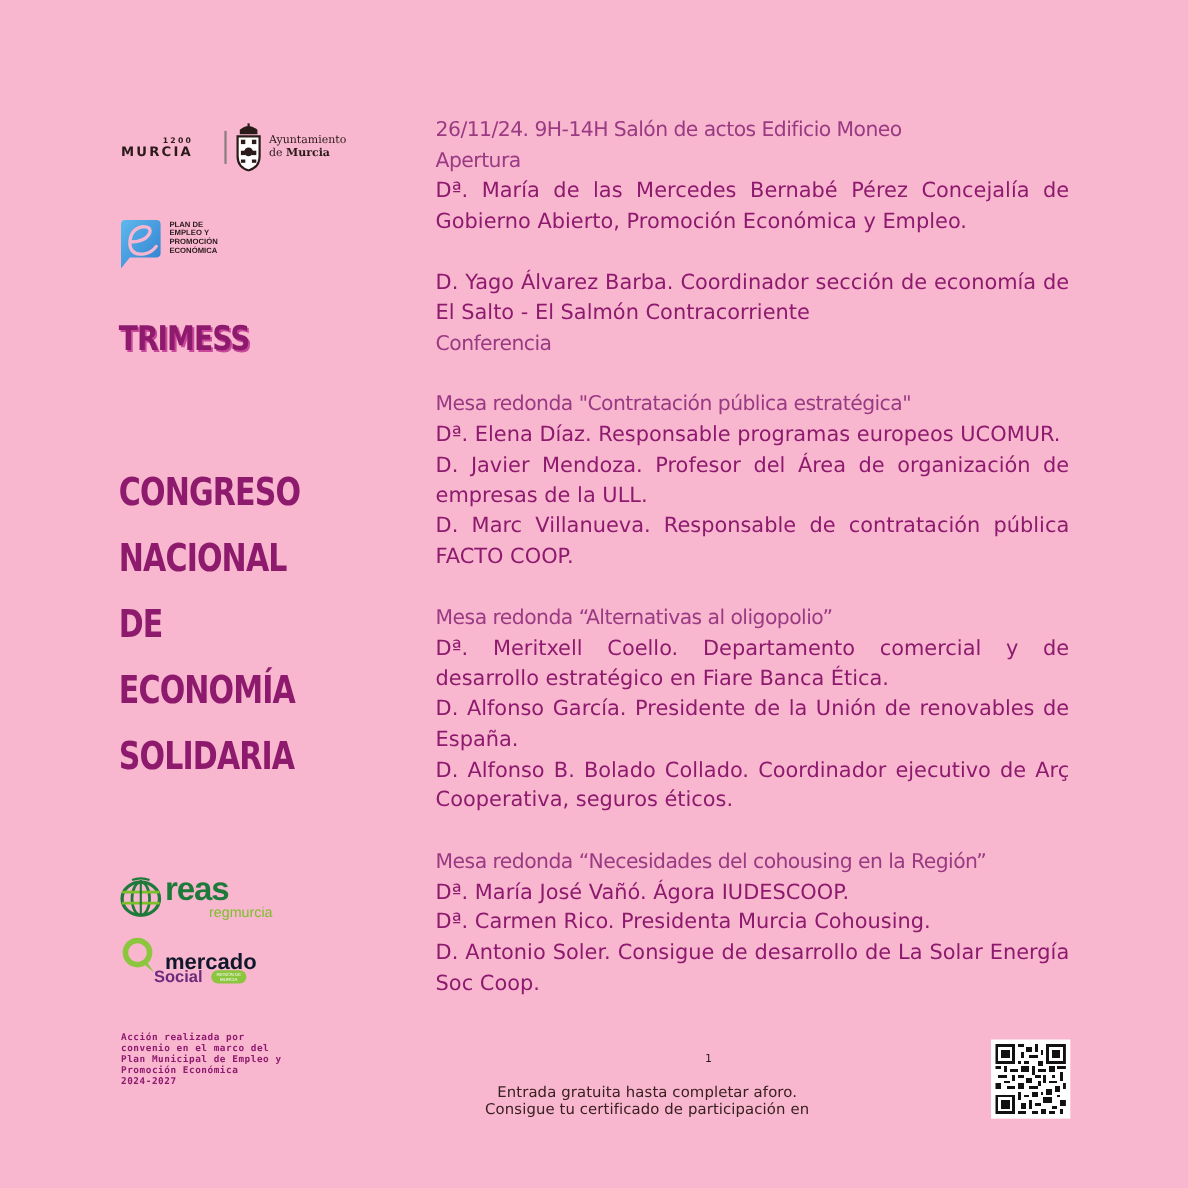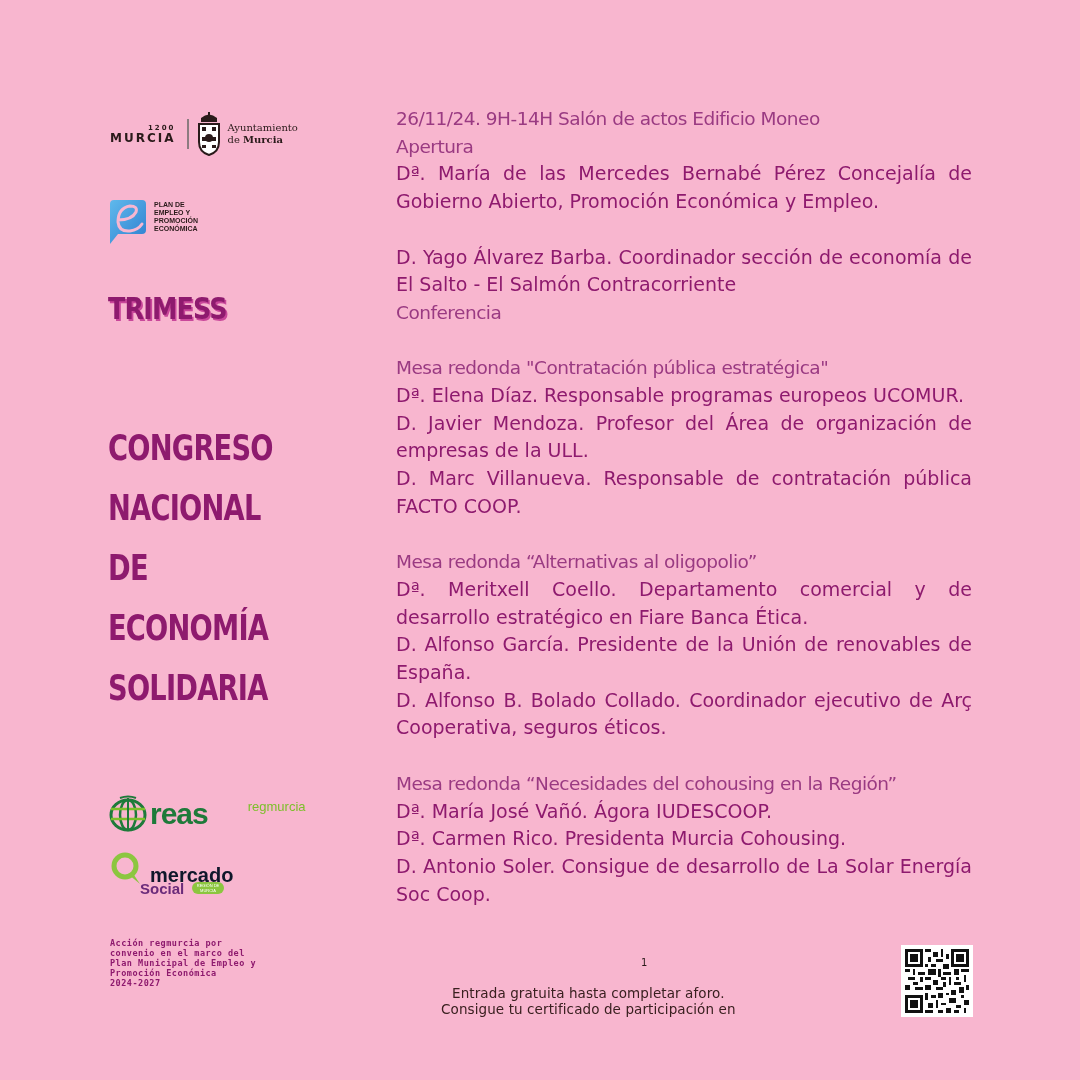--- a/index.html
+++ b/index.html
@@ -9,21 +9,21 @@
     position: relative;
     font-family: "DejaVu Sans", sans-serif;
     color: #8e1a6e;
   }
 
   
   .logo-murcia {
     position: absolute; left: 110px; top: 110px;
     display: flex; align-items: center; height: 48px;
   }
-  .m1200 { display: flex; flex-direction: column; align-items: flex-end; margin-right: 8px; }
+  .m1200 { display: flex; flex-direction: column; align-items: flex-end; margin-right: 25px; }
   .m1200 .yr { font-family: "DejaVu Sans", sans-serif; font-weight: bold; font-size: 7px; letter-spacing: 2px; color: #2a1a1a; line-height: 8px; }
   .m1200 .nm { font-family: "DejaVu Sans", sans-serif; font-weight: bold; font-size: 12px; letter-spacing: 2px; color: #2a1a1a; line-height: 12px; }
   .vsep { width: 2px; height: 30px; background: #8c7b80; margin: 0 7px 0 4px; }
   .crest { width: 26px; height: 44px; margin-right: 5px; }
   .ayto { font-family: "DejaVu Serif", serif; font-size: 10px; color: #2a1a1a; line-height: 12px; }
   .ayto b { font-weight: bold; }
 
   .logo-plan {
     position: absolute; left: 108px; top: 198px;
     display: flex; align-items: flex-start;
@@ -48,21 +48,21 @@
   .congreso { position: absolute; left: 108px; top: 418px; }
   .congreso .ln { font-size: 35px; line-height: 60px; display: block; white-space: nowrap;
     font-family: "DejaVu Sans", sans-serif; font-weight: bold; color: #8e1a6e;
     letter-spacing: -1px; transform: scaleX(0.78); transform-origin: left center; }
 
   .logo-reas {
     position: absolute; left: 108px; top: 795px;
     display: flex; align-items: center;
   }
   .globe { width: 40px; height: 38px; margin-right: 2px; }
-  .reas-txt { display: flex; flex-direction: row; }
+  .reas-txt { display: flex; flex-direction: column; }
   .reas-main { font-family: "Liberation Sans", sans-serif; font-weight: bold; font-size: 30px; line-height: 28px; color: #1e7a3a; letter-spacing: -1px; }
   .reas-sub { font-family: "Liberation Sans", sans-serif; font-size: 13px; line-height: 13px; color: #7cbf2a; margin-left: 40px; }
 
   .logo-mercado {
     position: absolute; left: 110px; top: 852px;
     width: 110px; height: 46px;
   }
   .mc-bubble { position: absolute; left: 0; top: 0; width: 34px; height: 34px; }
   .mc-t1 { position: absolute; left: 40px; top: 16px; font-family: "Liberation Sans", sans-serif; font-weight: bold; font-size: 20px; line-height: 14px; color: #0f172a; }
   .mc-t2 { position: absolute; left: 30px; top: 29px; font-family: "Liberation Sans", sans-serif; font-weight: bold; font-size: 15px; line-height: 15px; color: #6b2b7a; }
@@ -177,21 +177,21 @@
   <svg class="mc-bubble" viewBox="0 0 34 34">
     <circle cx="15" cy="14" r="11" fill="none" stroke="#8cc63f" stroke-width="5"></circle>
     <path d="M18 22 L30 32 L22 20 Z" fill="#8cc63f"></path>
   </svg>
   <span class="mc-t1">mercado</span>
   <span class="mc-t2">Social</span>
   <span class="mc-pill">REGIÓN DE MURCIA</span>
 </div>
 
 <div class="accion">
-  <div>Acción regmurcia por</div>
+  <div>Acción realizada por</div>
   <div>convenio en el marco del</div>
   <div>Plan Municipal de Empleo y</div>
   <div>Promoción Económica</div>
   <div>2024-2027</div>
 </div>
 
 <div class="program">
   <div class="p-line p-head">26/11/24. 9H-14H Salón de actos Edificio Moneo</div>
 
   <div>

